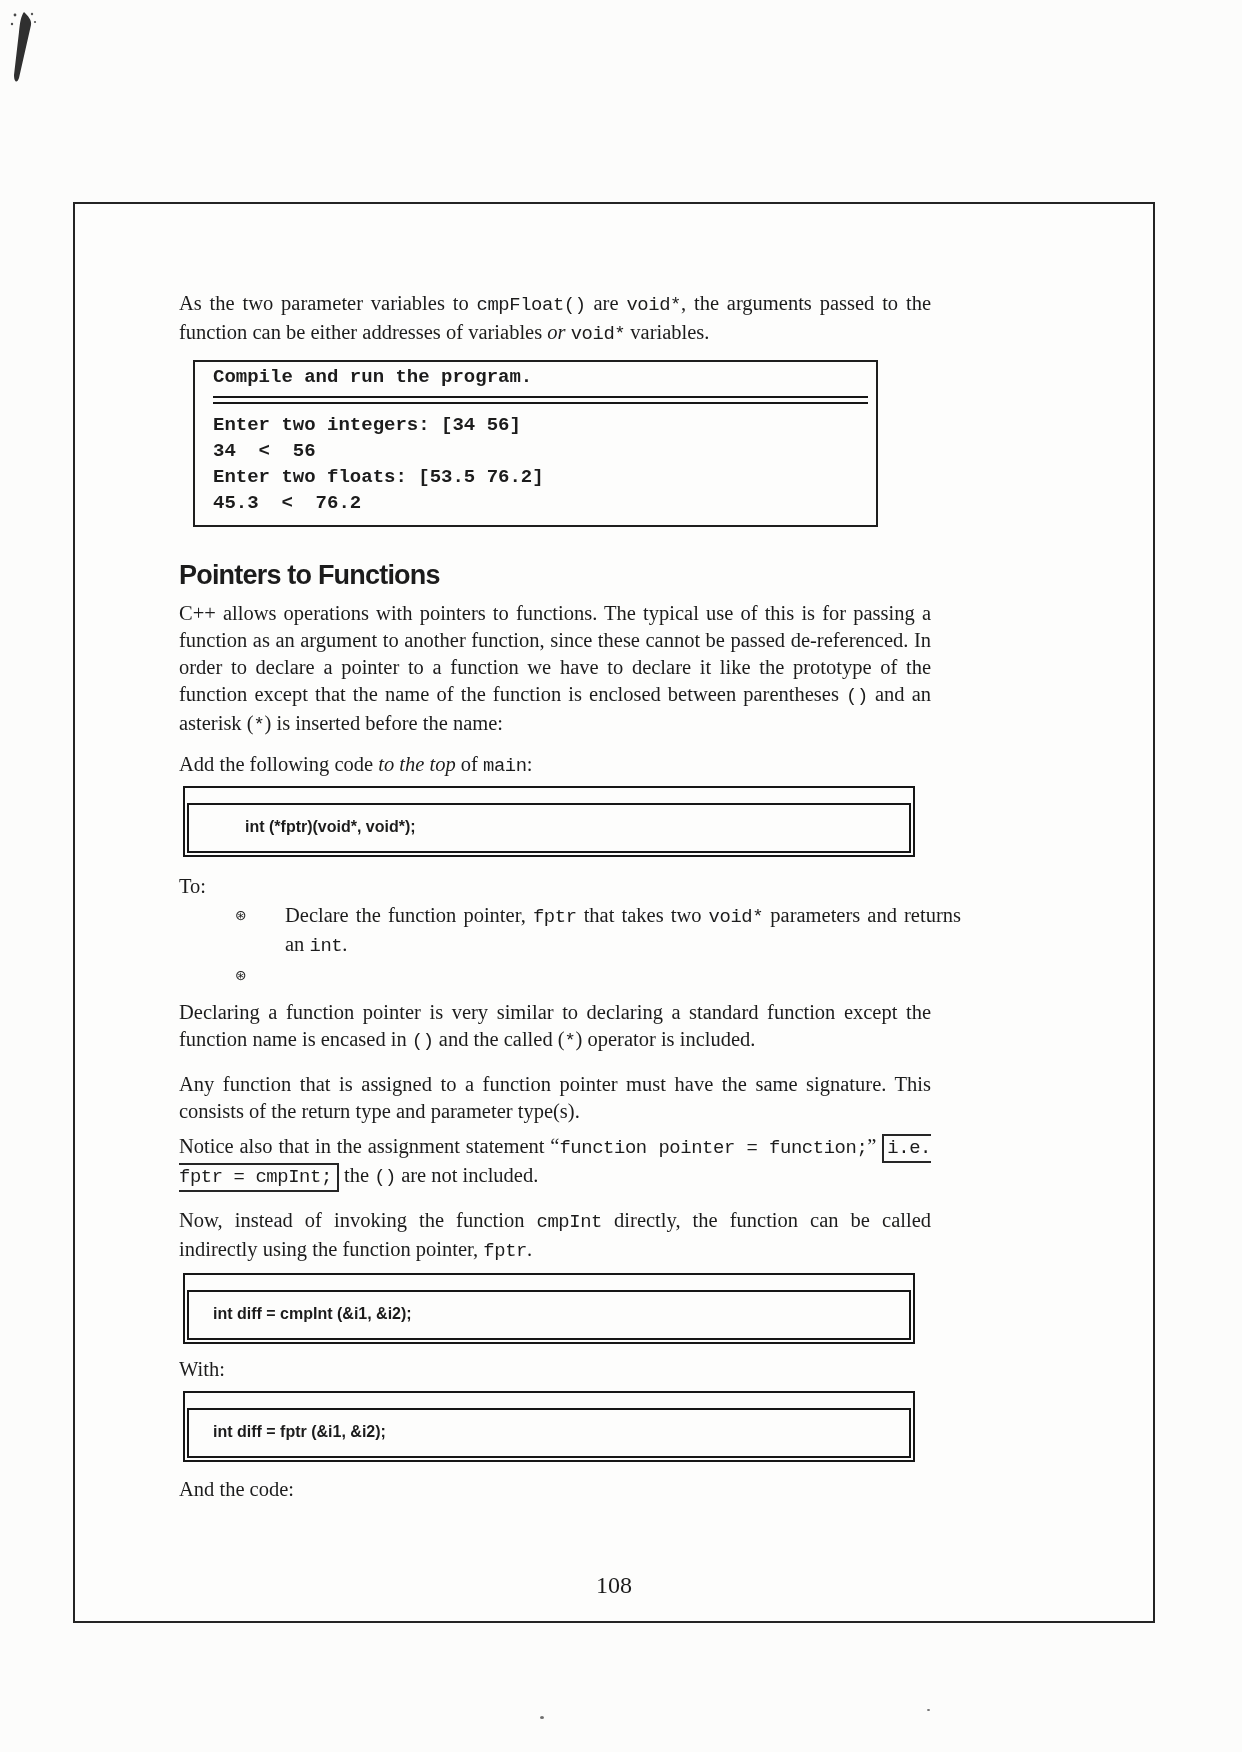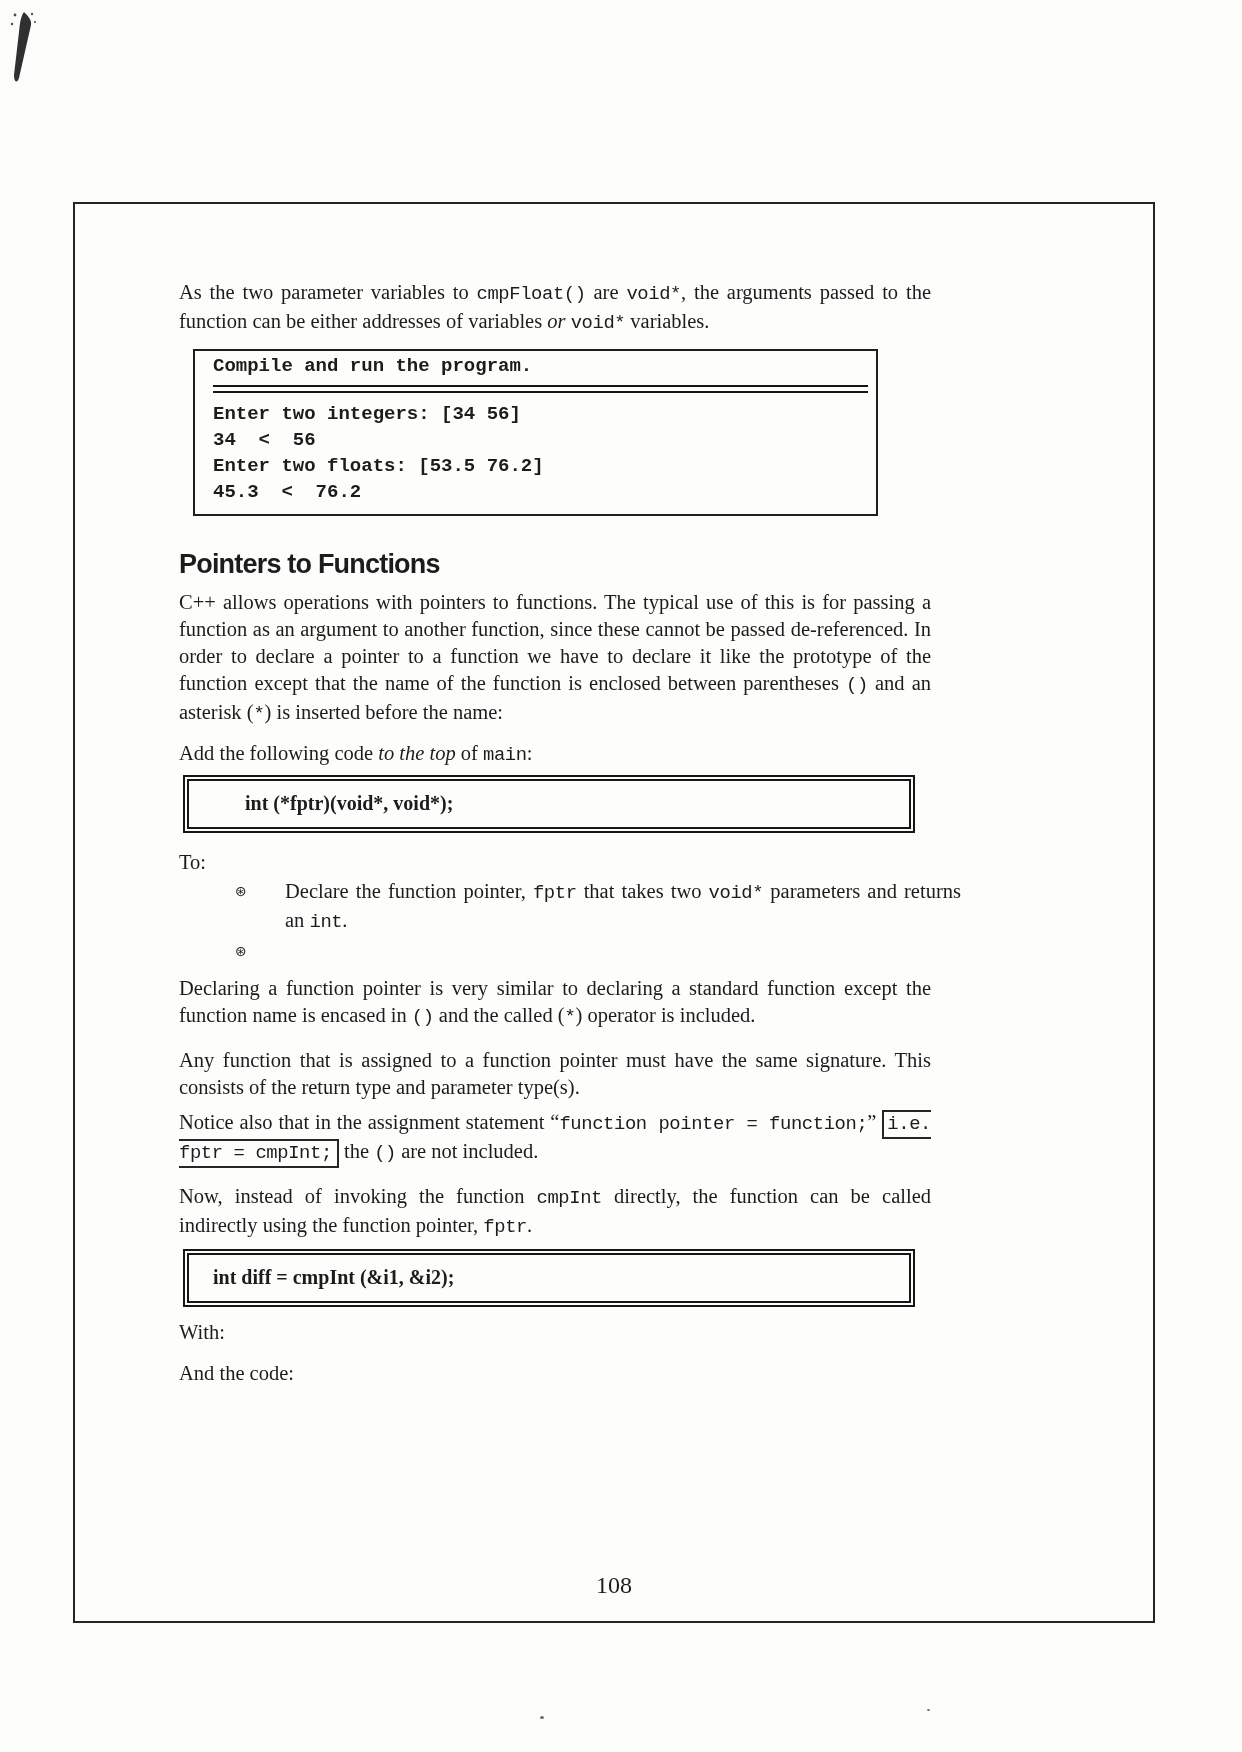--- a/index.html
+++ b/index.html
@@ -20,21 +20,21 @@
   .s5 { left:927px;  top:1709px; width:3px; height:2px; }
   .s6 { left:1063px; top:1389px; width:3px; height:2px; }
 
   .page-frame {
     position:absolute; left:73px; top:202px;
     width:1078px; height:1417px;
     border:2px solid #242424;
     background:#fdfdfc;
   }
   .content {
-    position:absolute; left:104px; top:75px; width:752px;
+    position:absolute; left:104px; top:86px; width:752px;
     font-size:20.5px; line-height:27px;
   }
   .para { margin:0; text-align:justify; }
   .c {
     font-family:"Liberation Mono","DejaVu Sans Mono",monospace;
     font-size:0.92em; letter-spacing:-0.4px; white-space:pre-wrap;
   }
   .i { font-style:italic; }
   .boxed {
     font-family:"Liberation Mono","DejaVu Sans Mono",monospace;
@@ -64,22 +64,22 @@
   }
   .after-heading { margin-top:8px; }
 
   
   .dbox {
     margin:6px 0 0 4px; width:732px; box-sizing:border-box;
     border:2px solid #161616; padding:2px; background:#fdfdfc;
   }
   .dbox-inner {
     border:2px solid #161616;
-    font-family:Liberation Serif, serif;
-    font-weight:bold; font-size:20px; line-height:28px;
+    font-family:Liberation Sans, sans-serif;
+    font-weight:bold; font-size:16px; line-height:28px;margin-top:13px;
   }
   .pad-wide { padding:8px 20px 10px 56px; }
   .pad-narrow { padding:8px 20px 10px 24px; }
   .dbox-inner div { white-space:pre; }
 
   .mt16 { margin-top:16px; }
   .mt14 { margin-top:14px; }
   .mt12 { margin-top:12px; }
   .mt10 { margin-top:10px; }
   .mt8  { margin-top:8px; }
@@ -167,20 +167,25 @@
 
 
       <div class="dbox mt8">
         <div class="dbox-inner pad-narrow">
             <div>int diff = cmpInt (&amp;i1, &amp;i2);</div>
           </div>
       </div>
 
       <p class="para mt12">With:</p>
 
+      <div class="dbox mt8">
+        <div class="dbox-inner pad-narrow">
+            <div>int diff = fptr (&amp;i1, &amp;i2);</div>
+          </div>
+      </div>
 
       <p class="para mt14">And the code:</p>
 
     </div>
 
     <div class="page-number">108</div>
   </div>
 
 </div>
 

